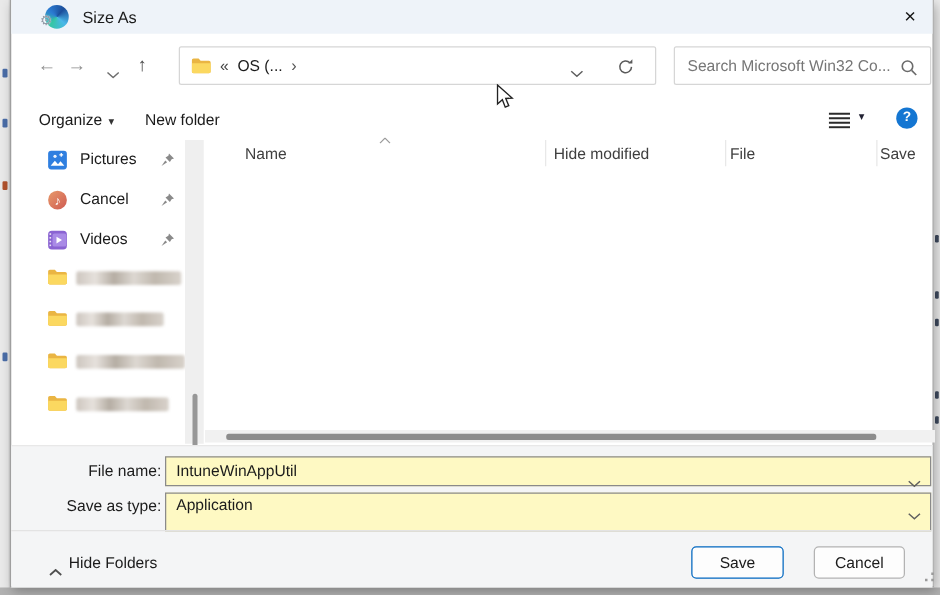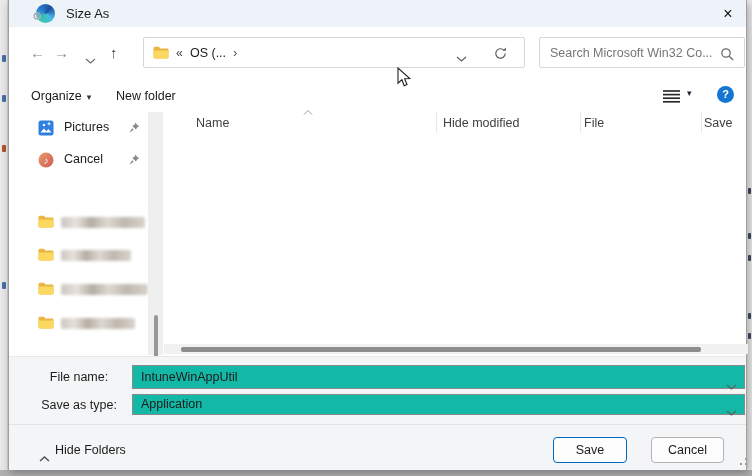--- a/index.html
+++ b/index.html
@@ -50,22 +50,22 @@
   .v-track { left:139px; top:112px; width:15px; height:243px; background:#efefef; }
   .v-thumb { left:145px; top:203px; width:4px; height:54px; background:#979797; border-radius:2px; }
 
   .colhead { top:116px; font-size:12.5px; color:#3f3f3f; white-space:nowrap; }
   .colsep { top:112px; width:1px; height:21px; background:#e8e8e8; }
   .empty-msg { left:155px; top:157px; width:584px; text-align:center; font-size:12.5px; color:#4a4a4a; }
   .h-track { left:155px; top:344px; width:584px; height:10px; background:#f1f1f1; }
   .h-thumb { left:172px; top:347px; width:520px; height:5px; background:#8d8d8d; border-radius:2px; }
 
   .lower { left:0; top:356px; width:100%; height:114px; background:#f4f5f6; border-top:1px solid #e8e8e8; }
-  .flabel { width:100px; text-align:center; font-size:12.5px; }
-  .combo { left:123px; width:613px; background:#14b8a6; border:1px solid #8a8a8a;
+  .flabel { width:100px; text-align:right; font-size:12.5px; }
+  .combo { left:123px; width:613px; background:#fef9c3; border:1px solid #8a8a8a;
            font-size:12.5px; padding-left:8px; white-space:nowrap; }
   .combo .cv { position:absolute; right:7px; }
   .divider { left:0; top:424px; width:100%; height:1px; background:#e3e3e3; }
 
   .btn { top:437px; height:26px; background:#fdfdfd; border-radius:4px; text-align:center;
          line-height:24px; font-size:12.5px; }
   .btn-save   { left:544px; width:74px; border:1px solid #0067c0; }
   .btn-cancel { left:642px; width:73px; border:1px solid #b3b3b3; }
   .hide-label { left:46px; top:443px; font-size:12.5px; }
   .grip { left:727px; top:454px; width:12px; height:12px; }
@@ -183,20 +183,38 @@
           </defs>
         <circle cx="8" cy="8" r="7.5" fill="url(#mg)"></circle>
         <text x="8" y="12" text-anchor="middle" font-size="10" fill="#fff">♪</text>
         </svg>
       <span class="side-label">Cancel</span>
       <svg class="abs" style="left:119px;top:3px" width="12" height="12" viewBox="0 0 12 12">
         <path d="M7.2.8l4 4-1.9.5-1.4 2.3L4.4 4l2.3-1.4z" fill="#8a8a8a"></path>
         <path d="M4.2 6.3L5.7 7.8 1.2 10.8z" fill="#8a8a8a"></path>
         </svg>
     </div>
+    <div class="abs side-row" style="top:183px;width:139px">
+      <svg class="abs" style="left:29px;top:1px" width="16" height="16">
+        <rect x="0.5" y="0.5" width="15" height="15" rx="3" fill="#8a63d2"></rect>
+        <rect x="4" y="2.8" width="11" height="10.4" rx="1.5" fill="#a98ae6"></rect>
+        <path d="M7.2 5.3v5.4l4.4-2.7z" fill="#fff"></path>
+        <g fill="#fff" opacity=".85">
+          <rect x="1.6" y="2.6" width="1.3" height="1.3"></rect>
+            <rect x="1.6" y="5.6" width="1.3" height="1.3"></rect>
+          <rect x="1.6" y="8.6" width="1.3" height="1.3"></rect>
+            <rect x="1.6" y="11.6" width="1.3" height="1.3"></rect>
+          </g>
+        </svg>
+      <span class="side-label">Videos</span>
+      <svg class="abs" style="left:119px;top:3px" width="12" height="12" viewBox="0 0 12 12">
+        <path d="M7.2.8l4 4-1.9.5-1.4 2.3L4.4 4l2.3-1.4z" fill="#8a8a8a"></path>
+        <path d="M4.2 6.3L5.7 7.8 1.2 10.8z" fill="#8a8a8a"></path>
+        </svg>
+    </div>
 
     <div class="abs side-row" style="top:213px;width:139px">
       <svg class="abs" style="left:29px;top:2px" width="16" height="13" viewBox="0 0 16 13">
         <path d="M0.5 2.2C0.5 1.4 1.1 0.8 1.9 0.8h4l1.6 1.7h6.6c.8 0 1.4.6 1.4 1.4v7.2c0 .8-.6 1.4-1.4 1.4H1.9c-.8 0-1.4-.6-1.4-1.4z" fill="#eab543"></path>
         <path d="M0.5 4.6h15v6.5c0 .8-.6 1.4-1.4 1.4H1.9c-.8 0-1.4-.6-1.4-1.4z" fill="#fbd860"></path>
         </svg>
       <span class="redacted" style="width:84px"></span>
     </div>
     <div class="abs side-row" style="top:246px;width:139px">
       <svg class="abs" style="left:29px;top:2px" width="16" height="13" viewBox="0 0 16 13">
@@ -243,21 +261,21 @@
     <div class="abs lower">
       <span class="abs flabel" style="left:20px;top:13px">File name:</span>
       <div class="abs combo" style="top:8px;height:24px;line-height:22px">
         <span>IntuneWinAppUtil</span>
         <span class="cv" style="top:9px">
           <svg width="11" height="6">
               <polyline points="1,1 5.5,5 10,1" fill="none" stroke="#5f5f5f" stroke-width="1.2"></polyline>
             </svg></span>
       </div>
       <span class="abs flabel" style="left:20px;top:41px">Save as type:</span>
-      <div class="abs combo" style="top:37px;height:21px;line-height:19px">
+      <div class="abs combo" style="top:37px;height:31px;line-height:19px">
         <span>Application</span>
         <span class="cv" style="top:8px">
           <svg width="11" height="6">
               <polyline points="1,1 5.5,5 10,1" fill="none" stroke="#5f5f5f" stroke-width="1.2"></polyline>
             </svg></span>
       </div>
     </div>
 
     <div class="abs divider"></div>
     <span class="abs" style="left:30px;top:448px">

